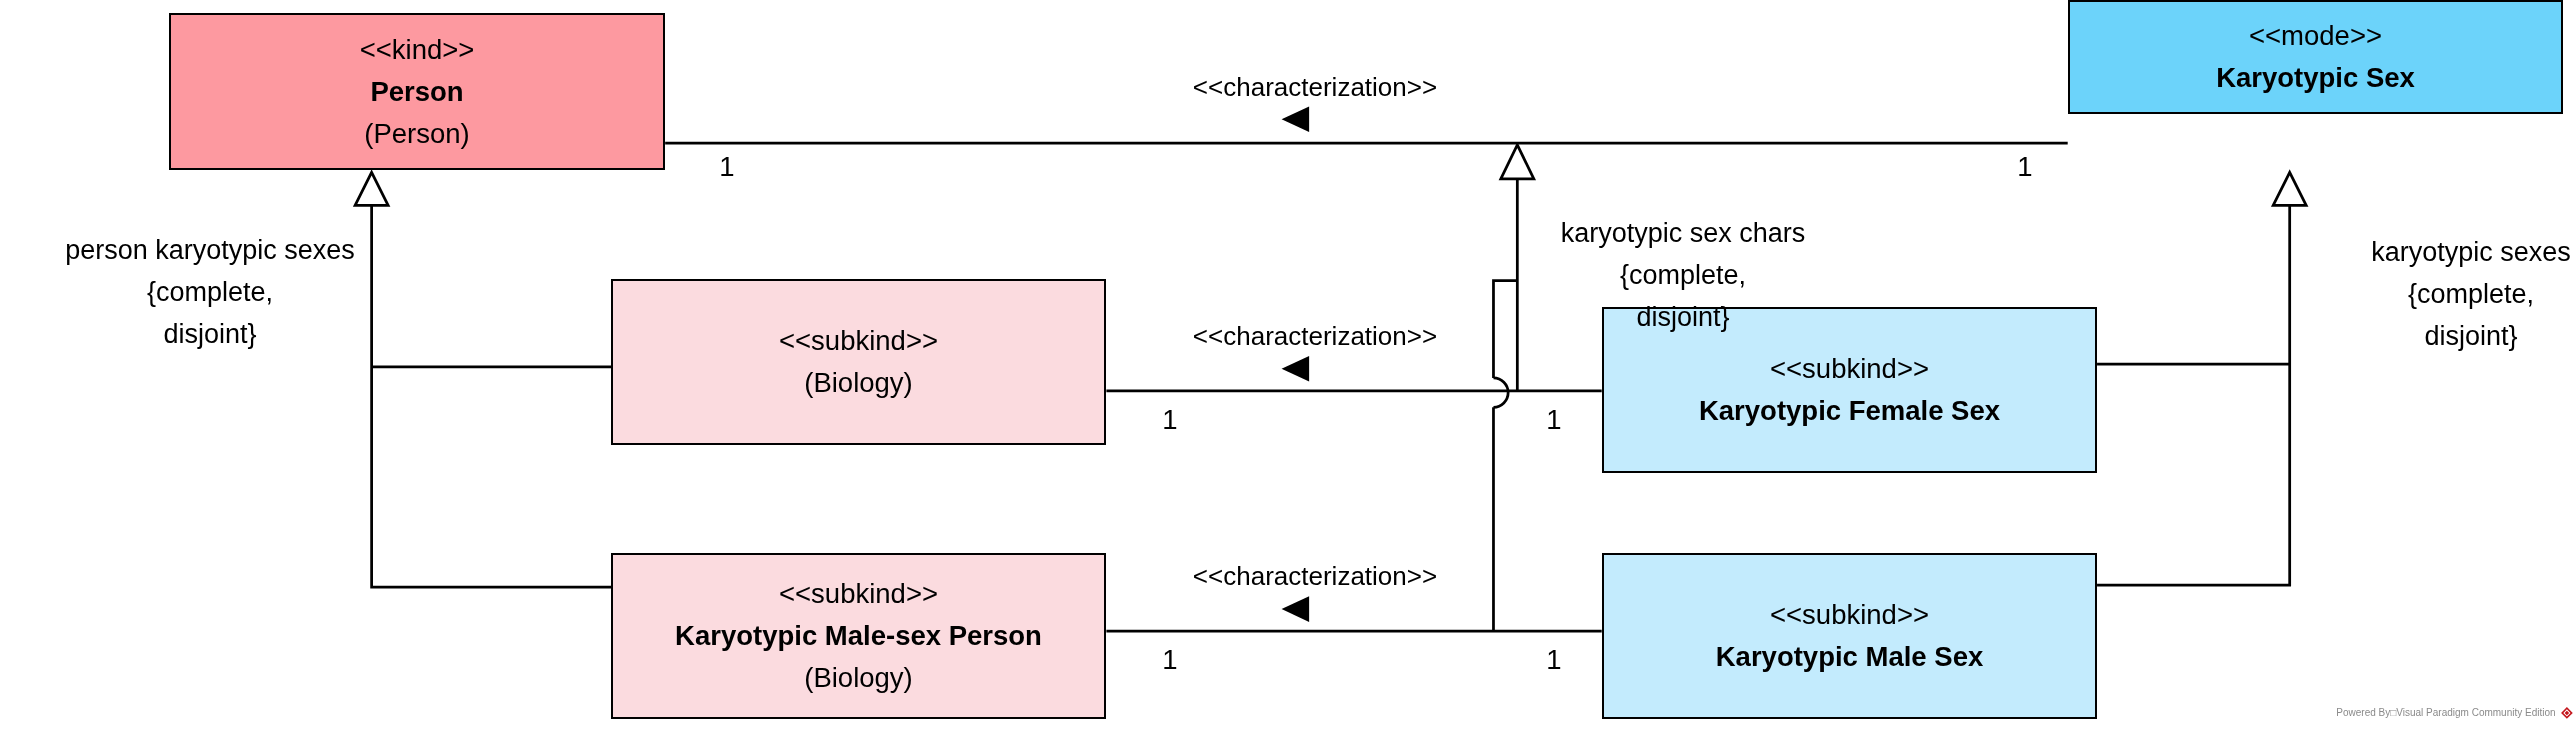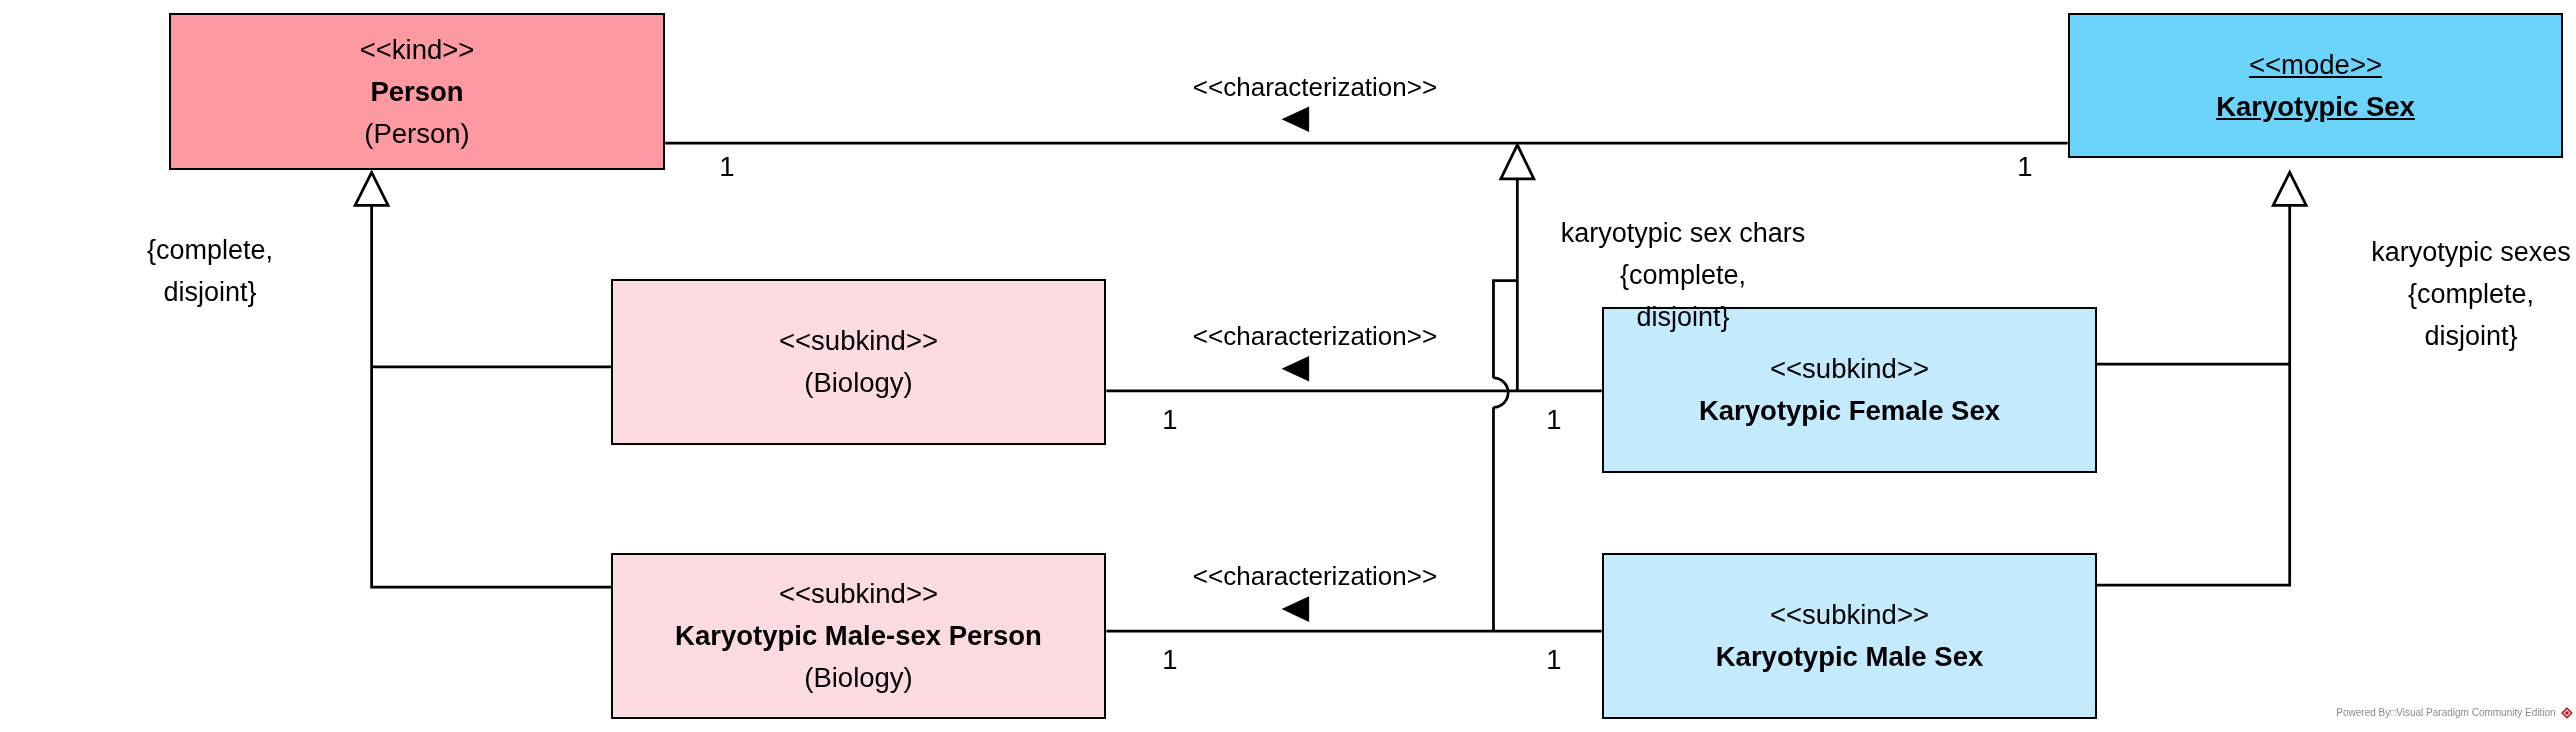--- a/index.html
+++ b/index.html
@@ -116,21 +116,21 @@
     </g>
     <polygon points="2496,188 2514,224 2478,224" fill="#fff" stroke="#000" stroke-width="3"></polygon>
   </svg>
 
   <div class="uml-class" style="left: 169px; top: 13px; width: 496px; height: 157px; background-color: rgb(253, 153, 160);">
     <div class="cstereo">&lt;&lt;kind&gt;&gt;</div>
     <div class="cname">Person</div>
     <div class="ctag">(Person)</div>
   </div>
 
-  <div class="uml-class" style="left: 2068px; top: 13px; width: 495px; height: 145px; background-color: rgb(108, 211, 250); text-decoration: underline;">
+  <div class="uml-class" style="left: 2068px; top: 0; width: 495px; height: 114px; background-color: rgb(108, 211, 250);">
     <div class="cstereo">&lt;&lt;mode&gt;&gt;</div>
     <div class="cname">Karyotypic Sex</div>
   </div>
 
   <div class="uml-class" style="left: 611px; top: 279px; width: 495px; height: 166px; background-color: rgb(251, 219, 223);">
     <div class="cstereo">&lt;&lt;subkind&gt;&gt;</div>
     <div class="ctag">(Biology)</div>
   </div>
 
   <div class="uml-class" style="left: 611px; top: 553px; width: 495px; height: 166px; background-color: rgb(251, 219, 223);">
@@ -154,20 +154,21 @@
   <div class="edge-stereo" style="left:1297px; top:561px;">&lt;&lt;characterization&gt;&gt;</div>
 
   <div class="mult" style="left:727px;  top:152px;">1</div>
   <div class="mult" style="left:2025px; top:152px;">1</div>
   <div class="mult" style="left:1170px; top:405px;">1</div>
   <div class="mult" style="left:1554px; top:405px;">1</div>
   <div class="mult" style="left:1170px; top:645px;">1</div>
   <div class="mult" style="left:1554px; top:645px;">1</div>
 
   <div class="genset-label" style="left:210px; top:229px;">
+    <div>person karyotypic sexes</div>
     <div>{complete,</div>
     <div>disjoint}</div>
   </div>
   <div class="genset-label" style="left:1683px; top:185px;margin-top:27px;">
     <div>karyotypic sex chars</div>
     <div>{complete,</div>
     <div>disjoint}</div>
   </div>
   <div class="genset-label" style="left:2423px; top:231px;margin-left:48px;">
     <div>karyotypic sexes</div>

